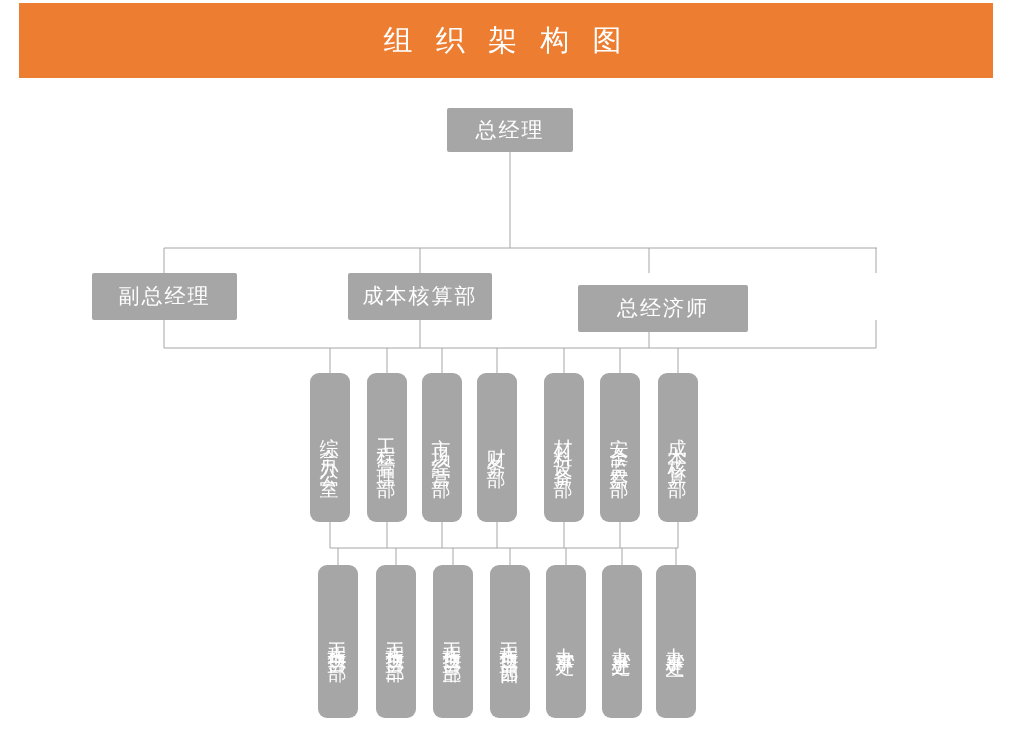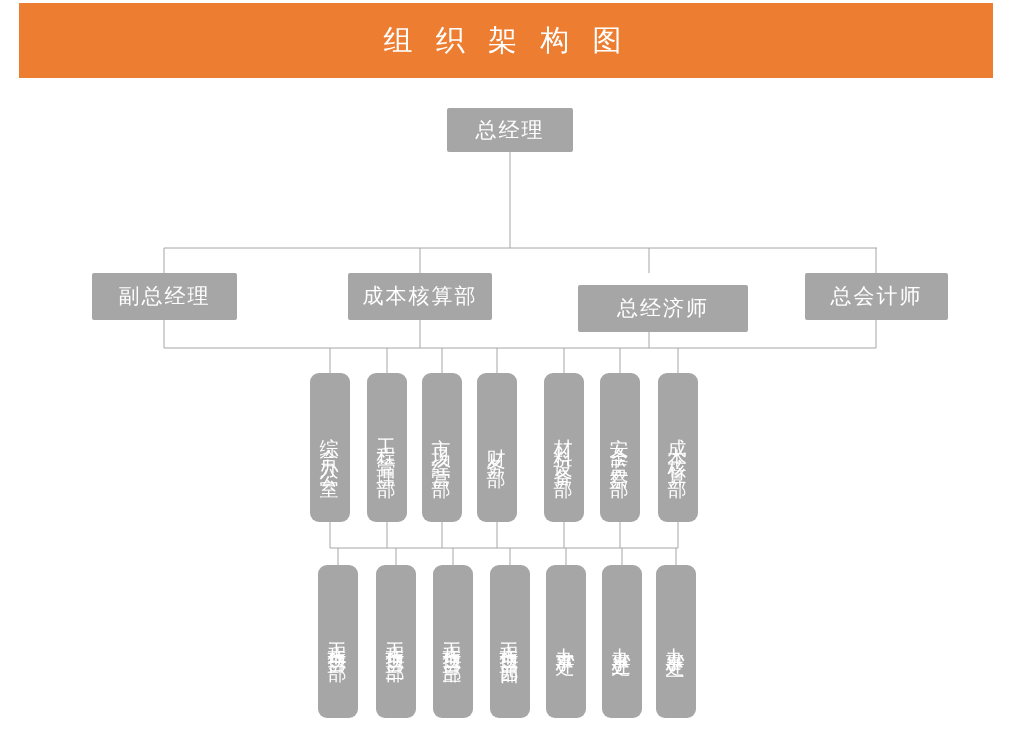--- a/index.html
+++ b/index.html
@@ -116,21 +116,20 @@
     <line x1="566" y1="548" x2="566" y2="565"></line>
     <line x1="622" y1="548" x2="622" y2="565"></line>
     <line x1="676" y1="548" x2="676" y2="565"></line>
   </svg>
 
   <div class="hnode" style="left:447px; top:108px; width:126px; height:44px;">总经理</div>
 
   <div class="hnode" style="left:92px; top:273px; width:145px; height:47px;">副总经理</div>
   <div class="hnode" style="left:348px; top:273px; width:144px; height:47px;">成本核算部</div>
   <div class="hnode" style="left:578px; top:273px; width:170px; height:47px;margin-top:12px;">总经济师</div>
-  <div class="hnode" style="left:805px; top:273px; width:143px; height:47px;">总会计师</div>
 
   <div class="vnode lv3" style="left:310px; top:373px; height:149px;">综合办公室</div>
   <div class="vnode lv3" style="left:367px; top:373px; height:149px;">工程管理部</div>
   <div class="vnode lv3" style="left:422px; top:373px; height:149px;">市场经营部</div>
   <div class="vnode lv3" style="left:477px; top:373px; height:149px;">财务部</div>
   <div class="vnode lv3" style="left:544px; top:373px; height:149px;">材料设备部</div>
   <div class="vnode lv3" style="left:600px; top:373px; height:149px;">安全监察部</div>
   <div class="vnode lv3" style="left:658px; top:373px; height:149px;">成本核算部</div>
 
   <div class="vnode lv4" style="left:318px; top:565px; height:153px;">工程项目部一</div>

